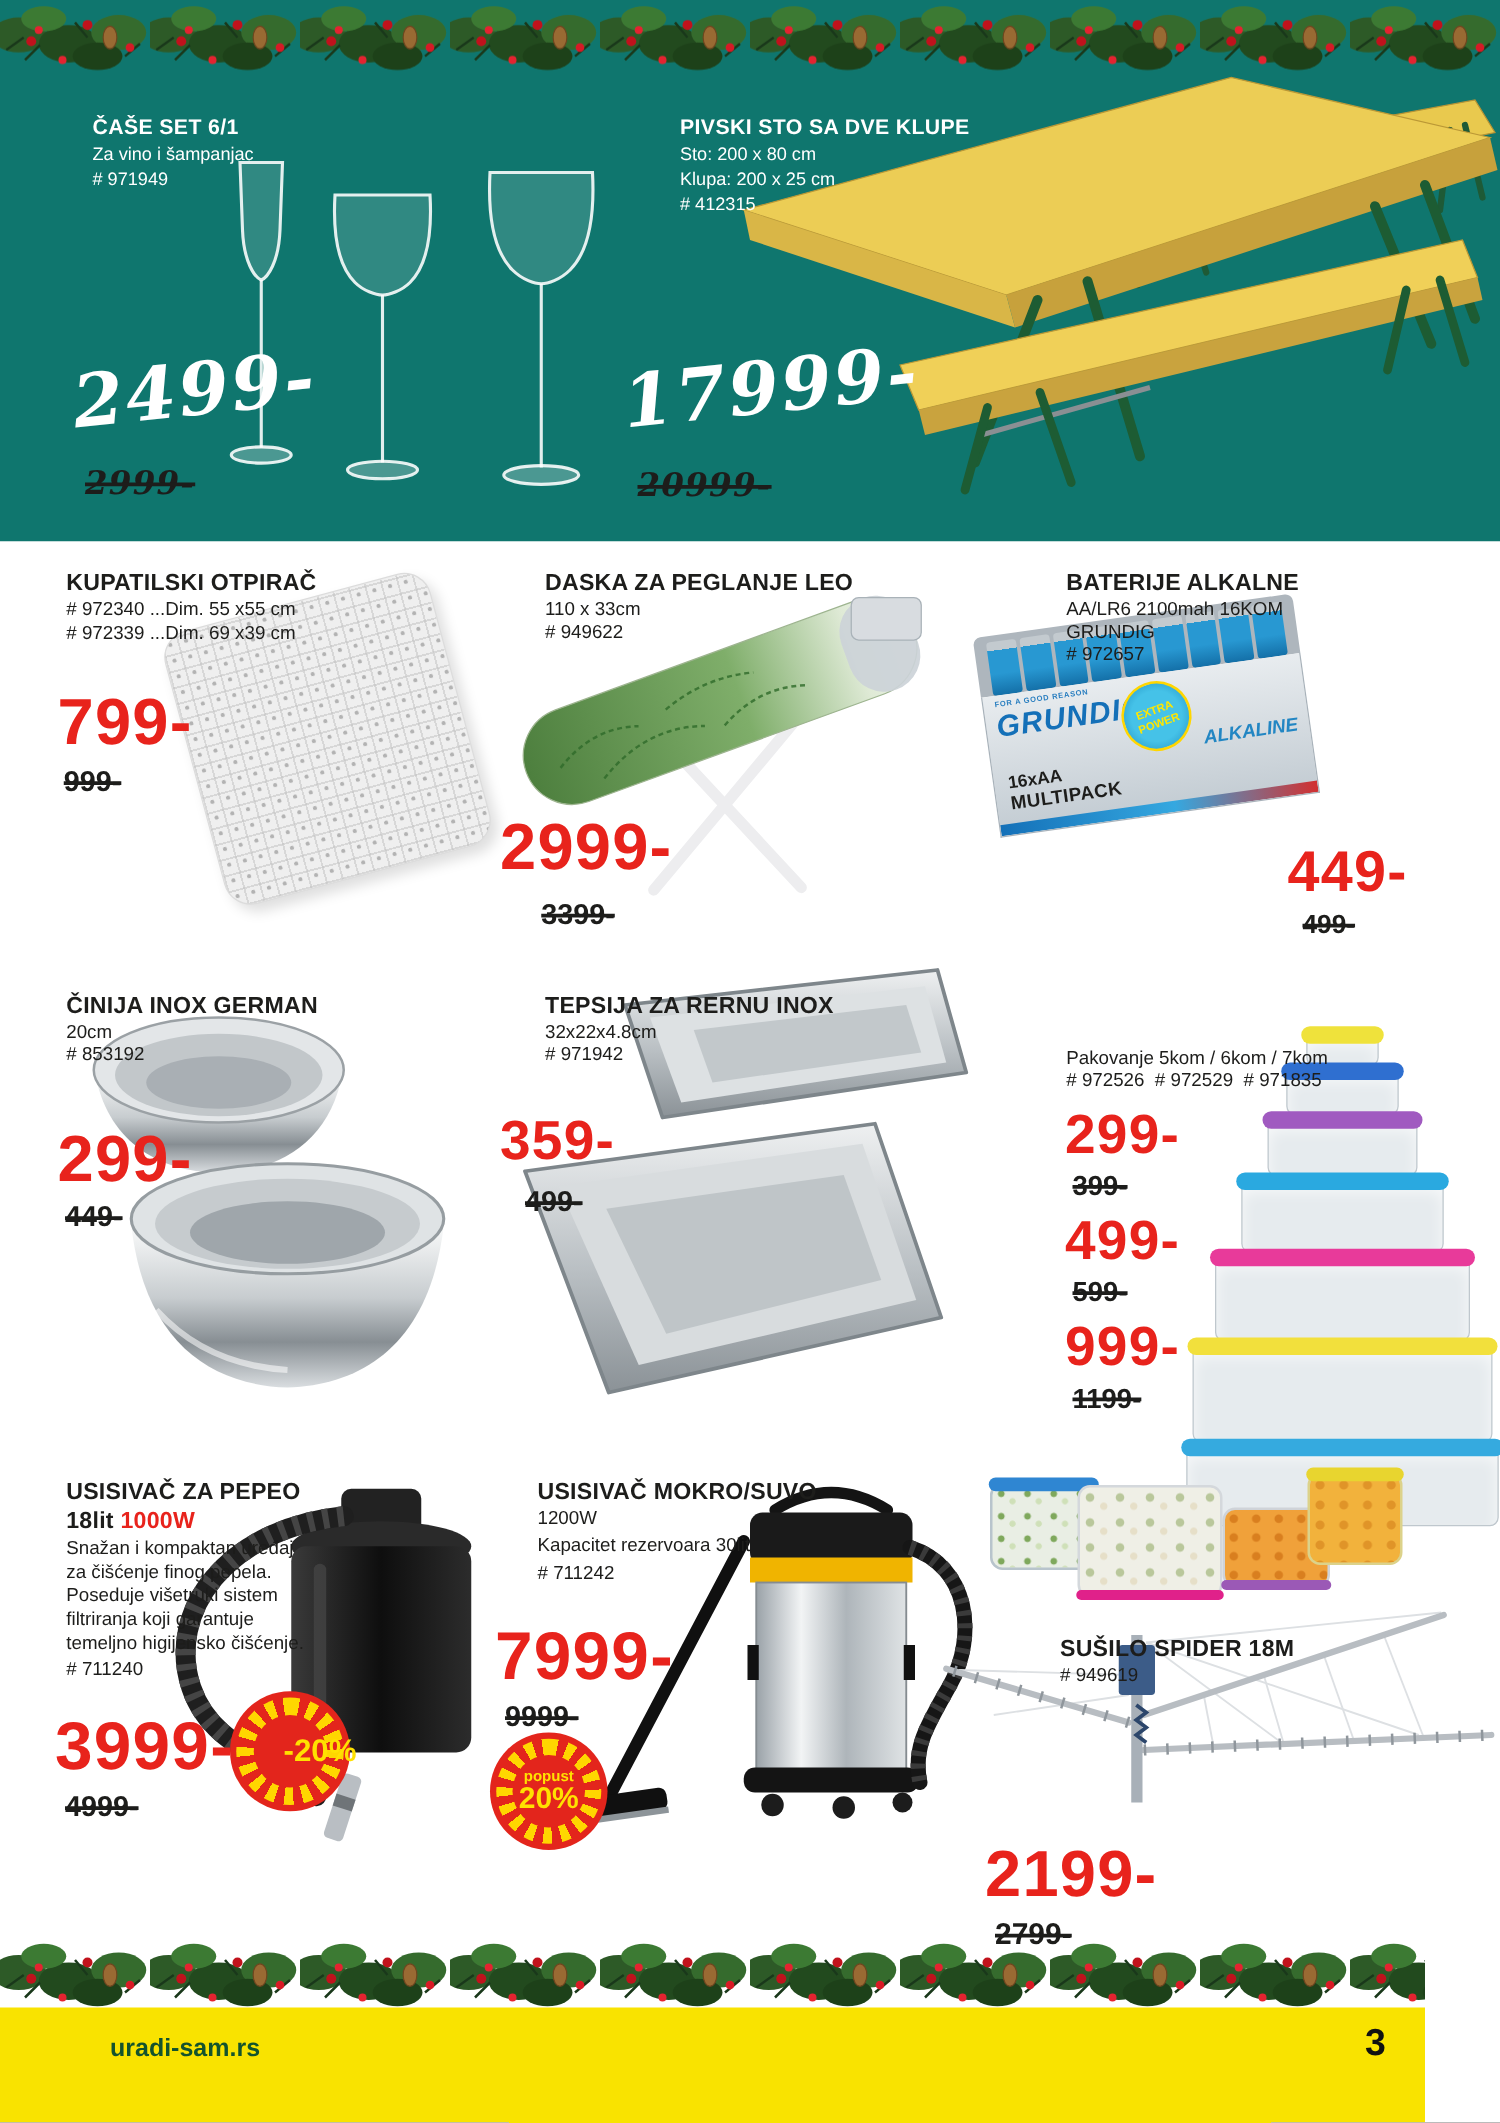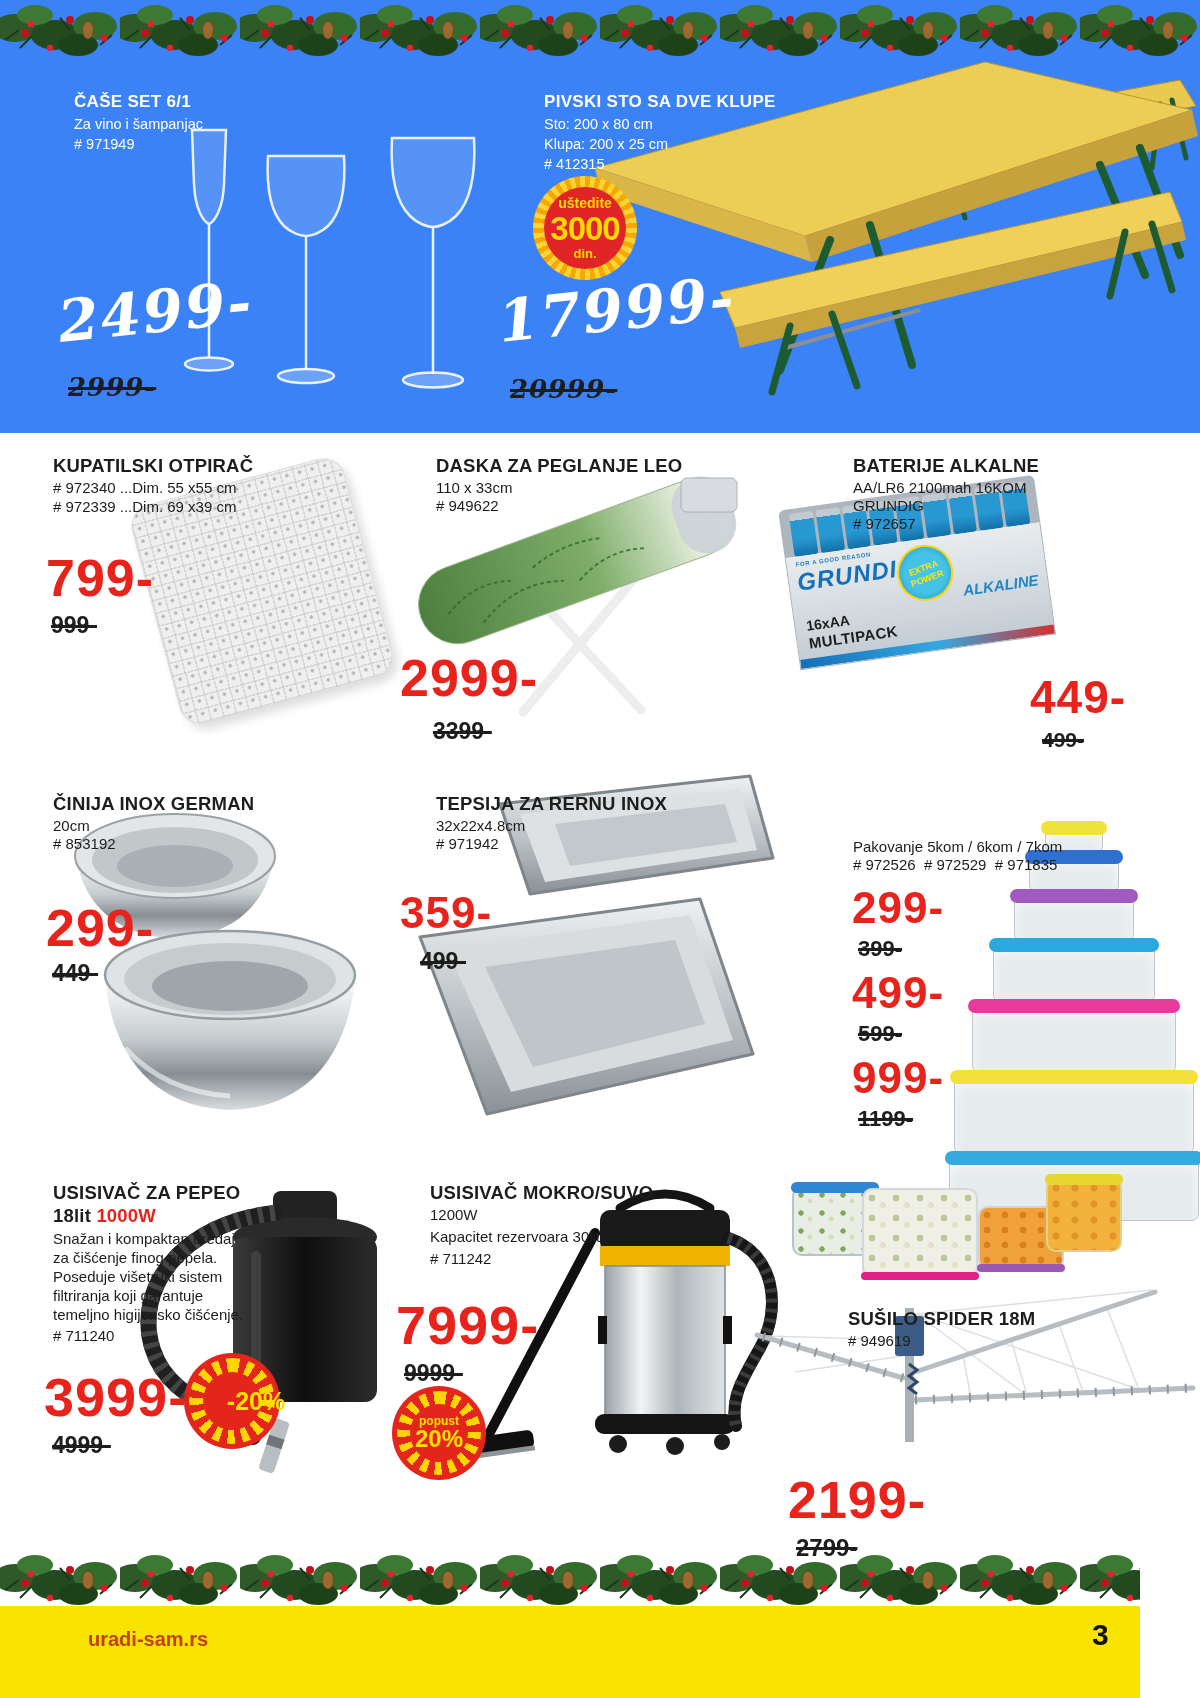--- a/index.html
+++ b/index.html
@@ -1,19 +1,19 @@
 <!DOCTYPE html>
 <html><head>
 <meta charset="utf-8">
 <style>
   html,body{margin:0;padding:0;background:#888;}
   #page{position:relative;width:1200px;height:1698px;background:#fff;overflow:hidden;
         font-family:"Liberation Sans",sans-serif;color:#1d1d1b;margin:0 auto;}
   
-  .hero{position:absolute;left:0;top:0;width:1200px;height:433px;background:#3b82f6;}
+  .hero{position:absolute;left:0;top:0;width:1200px;height:433px;background:#0f766e;}
   .hero .w{color:#fff;}
   .htitle{font-weight:700;font-size:17px;letter-spacing:.3px;}
   .hline{font-size:14.5px;}
   .script{font-family:"DejaVu Serif",serif;font-style:italic;font-weight:700;
           transform:rotate(-6deg);transform-origin:left bottom;letter-spacing:2px;}
   .script-old{font-family:"DejaVu Serif",serif;font-style:italic;font-weight:700;color:#3a2420;
           text-decoration:line-through;text-decoration-thickness:3px;letter-spacing:1px;}
   
   .burst{position:absolute;border-radius:50%;
          background:repeating-conic-gradient(#f6a800 0deg 6deg,#fdd335 6deg 12deg);
@@ -70,21 +70,21 @@
   .stack{position:absolute;left:948px;top:824px;width:252px;display:flex;flex-direction:column;
          align-items:center;z-index:1;}
   .sbox{position:relative;background:rgba(226,232,236,.88);border:1px solid #bfc7cd;border-radius:7px;
         margin-top:3px;box-shadow:inset 0 8px 12px rgba(255,255,255,.7);}
   .lid{position:absolute;top:-7px;left:-5px;right:-5px;height:14px;border-radius:9px;}
   .fb{position:absolute;border-radius:10px;z-index:2;}
   .fb .cap{position:absolute;left:-3px;right:-3px;top:-6px;height:11px;border-radius:7px;}
   .fb .rim{position:absolute;left:-3px;right:-3px;bottom:-4px;height:8px;border-radius:7px;}
   
   .footer-band{position:absolute;left:0;top:1606px;width:1140px;height:92px;background:#f9e300;}
-  .site{position:absolute;left:88px;top:1628px;font-size:20px;font-weight:700;color:#c2410c;}
+  .site{position:absolute;left:88px;top:1628px;font-size:20px;font-weight:700;color:#14532d;}
   .pageno{position:absolute;left:1092px;top:1618px;font-size:30px;font-weight:800;color:#111;}
   svg{position:absolute;overflow:visible;}
 </style>
 </head>
 <body>
 
 <div id="page">
 
   <div class="hero">
 
@@ -135,27 +135,20 @@
       <polygon points="140,252 590,152 602,182 155,288" fill="#f0d058" stroke="#bb9836"></polygon>
       <polygon points="155,288 602,182 606,200 160,308" fill="#c9a33e"></polygon>
       <g stroke="#1d5c33" stroke-width="7" stroke-linecap="round">
         <line x1="210" y1="286" x2="192" y2="352"></line>
           <line x1="252" y1="274" x2="277" y2="346"></line>
         <line x1="545" y1="192" x2="530" y2="256"></line>
           <line x1="572" y1="184" x2="592" y2="250"></line>
       </g>
     </svg>
 
-    <div class="burst" style="left:533px;top:176px;width:104px;height:104px;z-index:6;">
-      <div class="inner" style="width:82px;height:82px;">
-        <span class="b1">uštedite</span>
-        <span class="b2">3000</span>
-        <span class="b3">din.</span>
-      </div>
-    </div>
 
     <div class="t w script" style="left:502px;top:288px;font-size:58px;z-index:5;">17999-</div>
     <div class="t script-old" style="left:510px;top:374px;font-size:26px;z-index:5;">20999-</div>
   </div>
 
   <svg style="left:0;top:0;" width="1200" height="62" viewBox="0 0 1200 62">
     <defs>
       <pattern id="gt1" width="120" height="62" patternUnits="userSpaceOnUse">
         <ellipse cx="15" cy="28" rx="22" ry="14" fill="#2d5a27"></ellipse>
         <ellipse cx="55" cy="35" rx="24" ry="15" fill="#224a1e"></ellipse>

